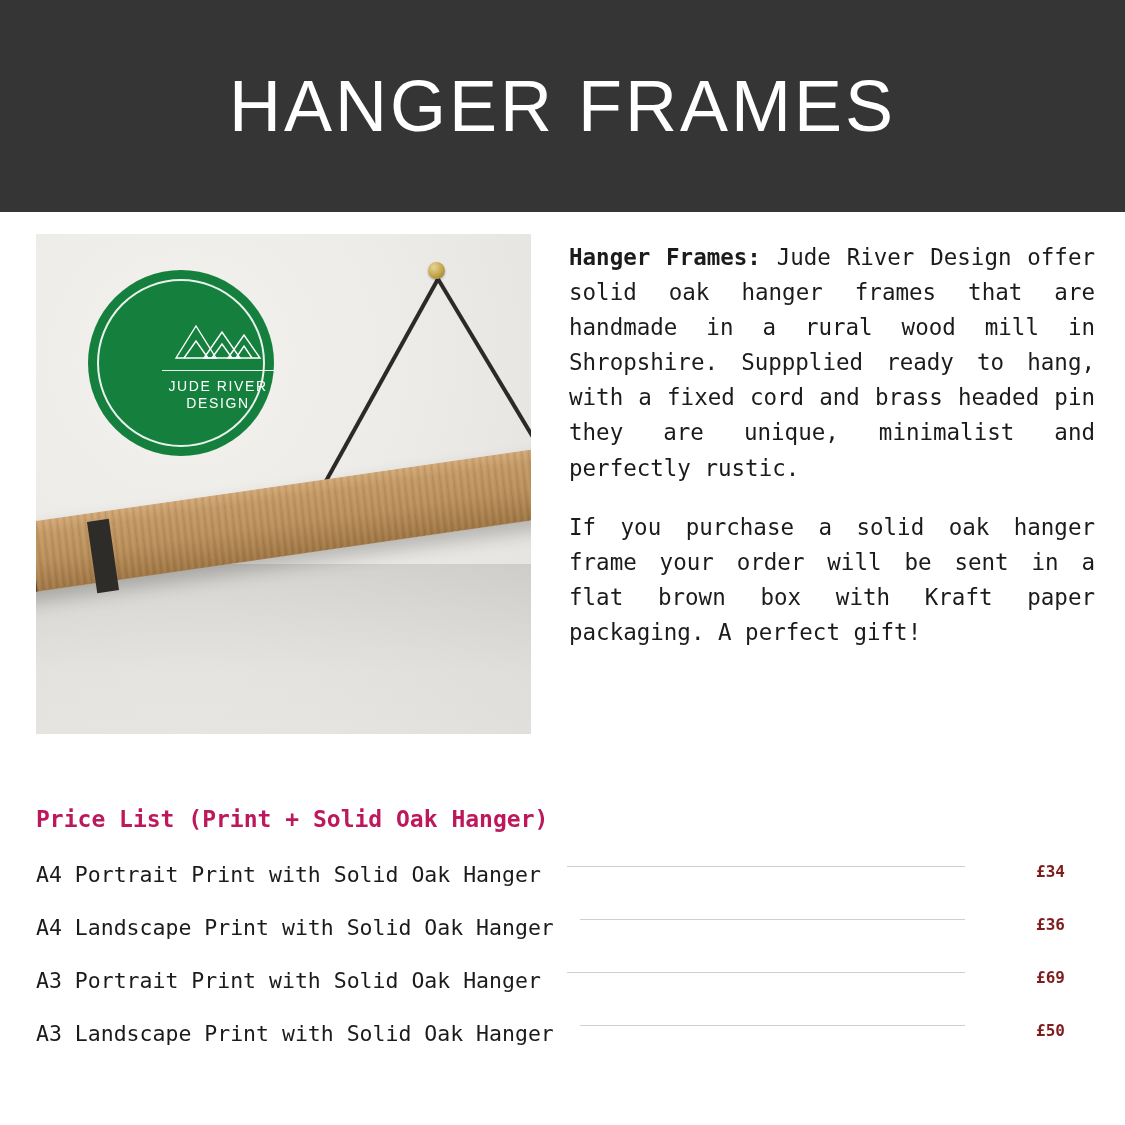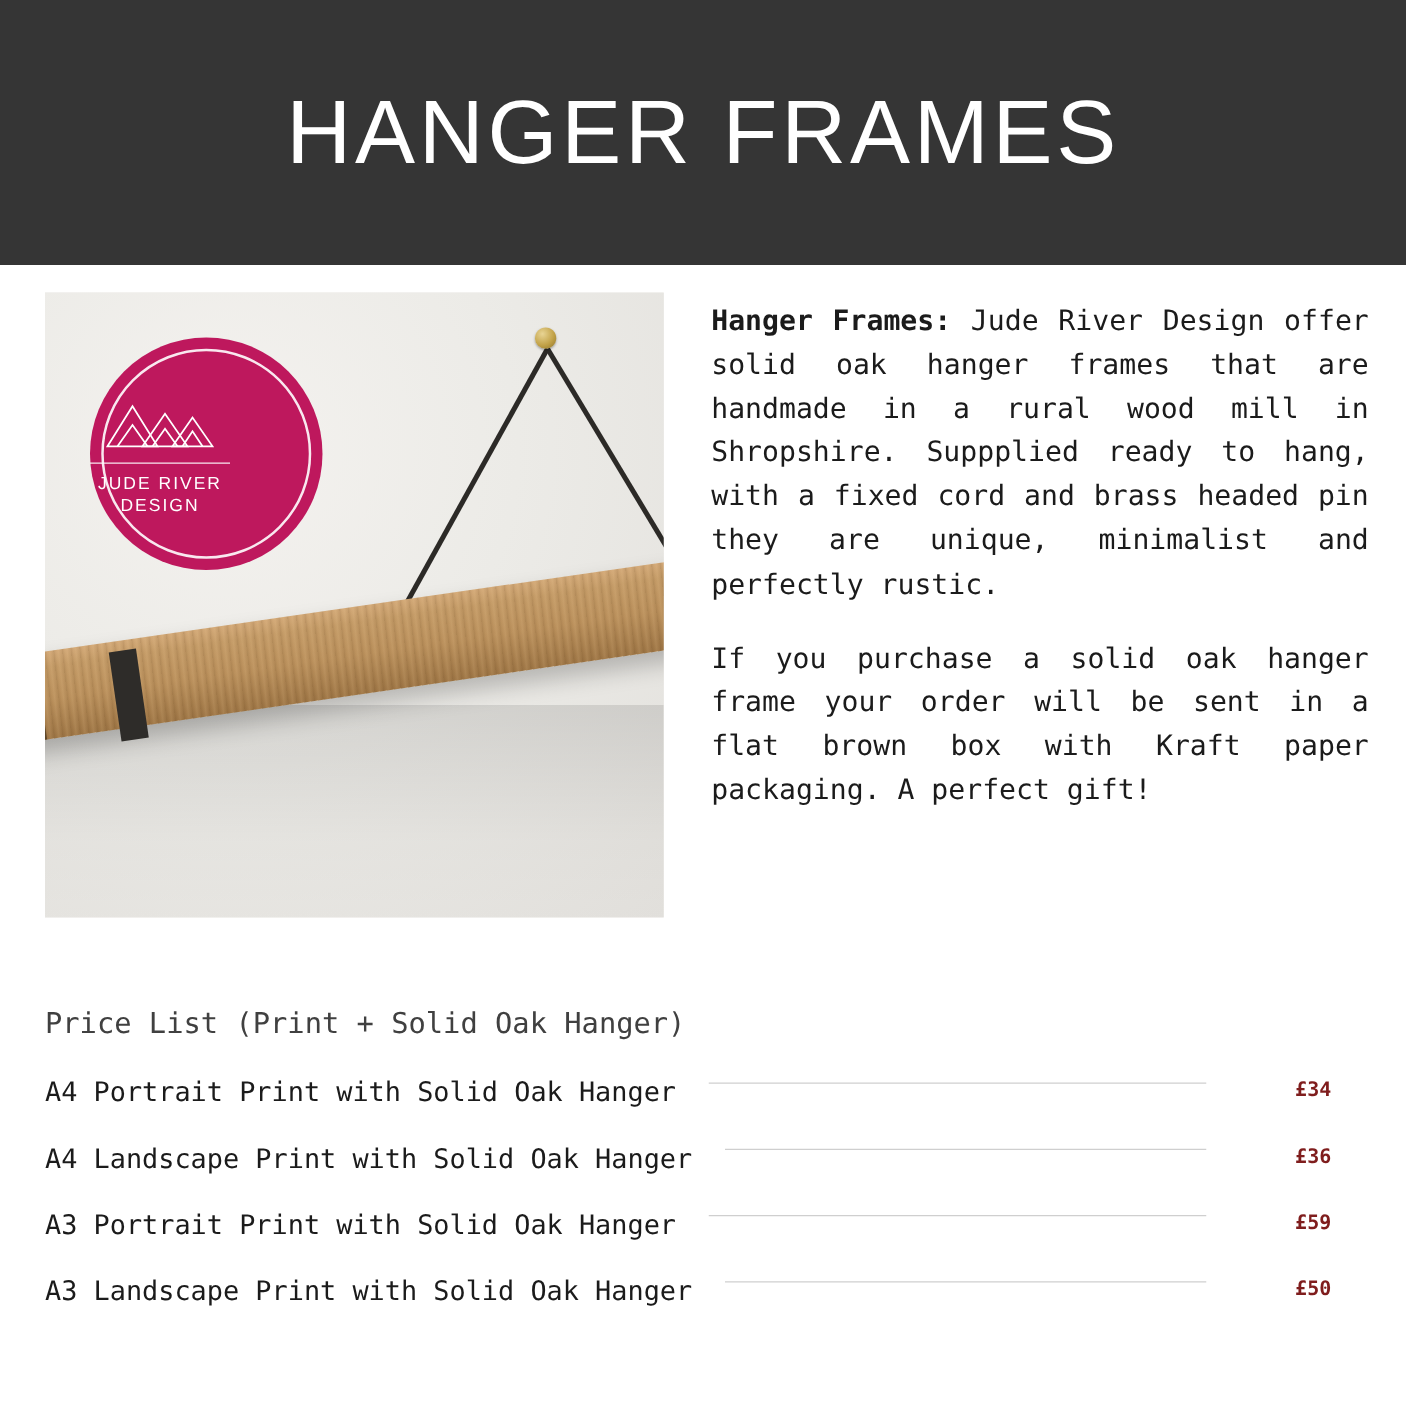--- a/index.html
+++ b/index.html
@@ -133,29 +133,29 @@
     left: 56px;
     top: 286px;
     width: 22px;
     height: 72px;
     background: #2e2c29;
     transform: rotate(-8.2deg);
   }
   
   .logo-badge {
     position: absolute;
-    left: 36px;
+    left: 52px;
     top: 36px;
     width: 186px;
     height: 186px;
     border-radius: 50%;
-    background: #be185d;
+    background: #15803d;
     display: flex;
     align-items: center;
-    justify-content: flex-start;
+    justify-content: flex-end;
   }
   .logo-ring {
     position: absolute;
     inset: 9px;
     border: 2px solid rgba(255,255,255,0.9);
     border-radius: 50%;
   }
   .logo-inner {
     position: relative;
     text-align: center;
@@ -205,22 +205,22 @@
   }
 
   
   .price-section {
     padding: 72px 60px 0 36px;
     box-sizing: border-box;
   }
   .price-heading {
     font-family: "DejaVu Sans Mono", monospace;
     font-size: 23px;
-    font-weight: normal;
-    color: #404040;
+    font-weight: bold;
+    color: #be185d;
     margin: 0 0 30px 0;
     letter-spacing: 0px;
   }
   .price-row {
     display: flex;
     align-items: flex-start;
     margin-bottom: 28px;
   }
   .price-row:last-child { margin-bottom: 0; }
   .price-label {
@@ -307,21 +307,21 @@
 
   <div class="price-row">
     <span class="price-label">A4 Landscape Print with Solid Oak Hanger</span>
     <span class="price-leader"></span>
     <span class="price-value">£36</span>
   </div>
 
   <div class="price-row">
     <span class="price-label">A3 Portrait Print with Solid Oak Hanger</span>
     <span class="price-leader"></span>
-    <span class="price-value">£59</span>
+    <span class="price-value">£69</span>
   </div>
 
   <div class="price-row">
     <span class="price-label">A3 Landscape Print with Solid Oak Hanger</span>
     <span class="price-leader"></span>
     <span class="price-value">£50</span>
   </div>
 </div>
 
 </body></html>

